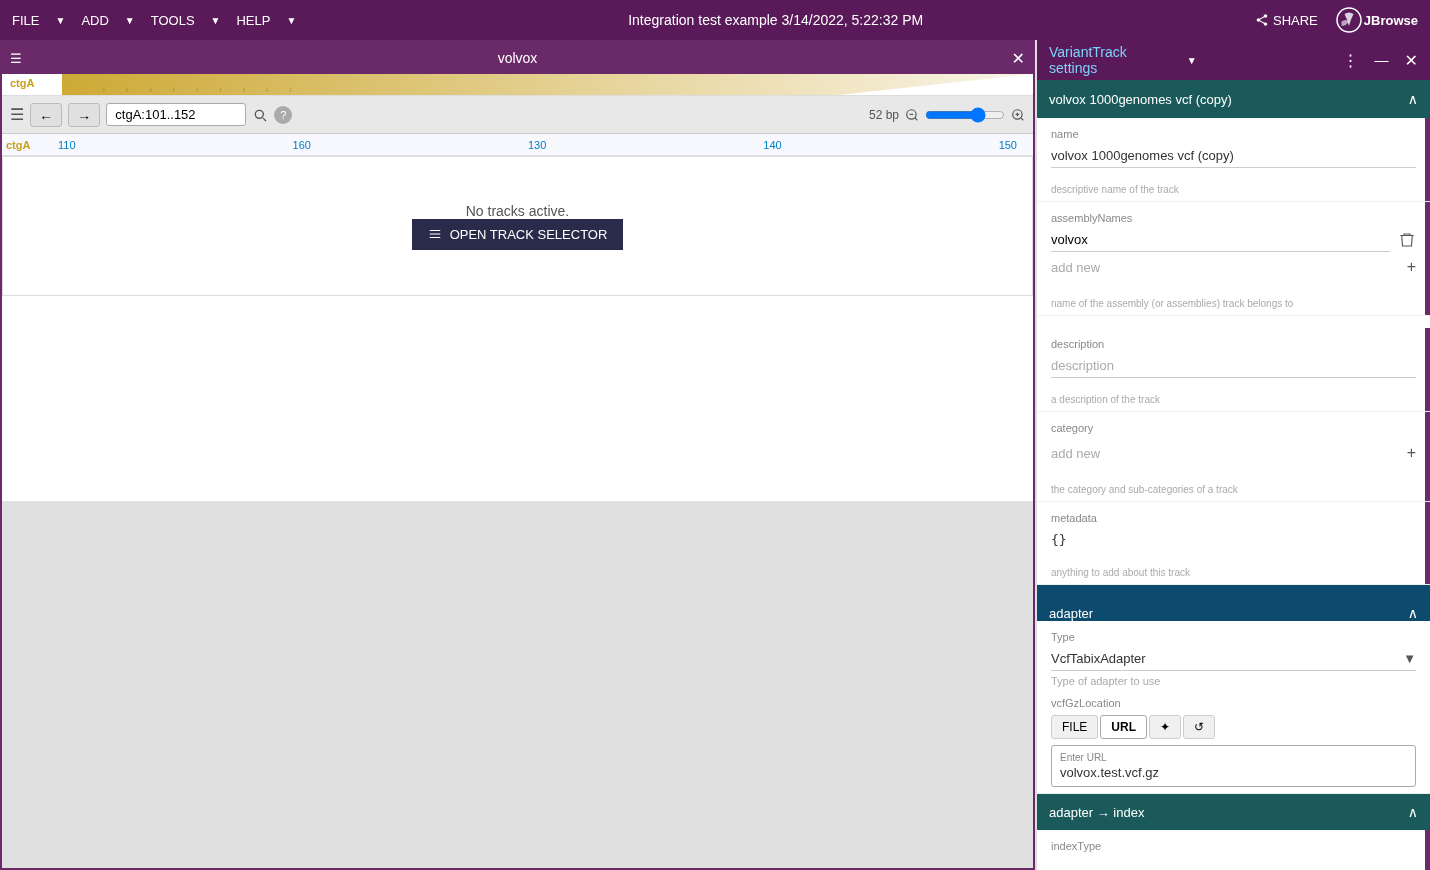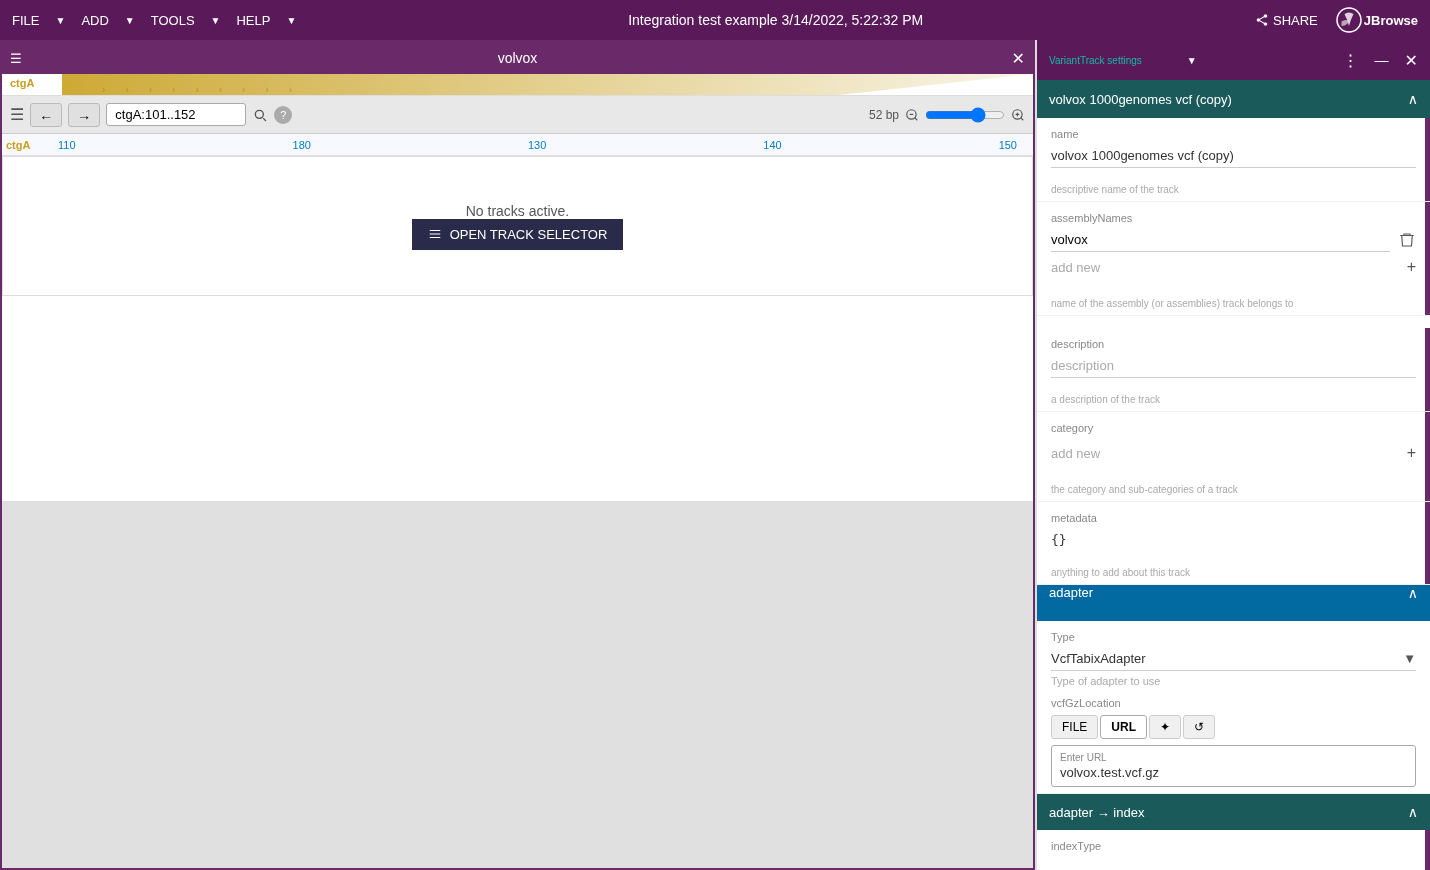--- a/index.html
+++ b/index.html
@@ -78,21 +78,21 @@
     .settings-panel {
       width: 395px; background: white; display: flex; flex-direction: column;
       border-left: 2px solid #ddd; overflow: hidden; flex-shrink: 0;
     }
 
     
     .settings-header {
       background: #5a1a5a; color: white; display: flex; align-items: center;
       height: 40px; padding: 0 12px; gap: 8px;
     }
-    .settings-title { flex: 1; font-size: 10px; color: #14b8a6; }
+    .settings-title { flex: 1; font-size: 14px; color: #7dd3fc; }
     .settings-menu-icon { cursor: pointer; color: white; font-size: 16px; }
     .settings-minimize { cursor: pointer; color: white; font-size: 14px; }
     .settings-close { cursor: pointer; color: white; font-size: 16px; }
 
     
     .track-name-header {
       background: #1a5a5a; color: white; display: flex; align-items: center;
       height: 38px; padding: 0 12px; cursor: pointer;
     }
     .track-name-header-text { flex: 1; font-size: 13px; color: white; }
@@ -113,21 +113,21 @@
     .assembly-value { flex: 1; border-bottom: 1px solid #ccc; padding: 4px 0; font-size: 13px; }
     .add-new-row { display: flex; align-items: center; gap: 8px; padding: 6px 0; }
     .add-new-text { flex: 1; font-size: 13px; color: #aaa; }
     .add-icon { color: #555; cursor: pointer; font-size: 16px; }
 
     
     .metadata-value { font-size: 13px; color: #333; font-family: monospace; padding: 4px 0; }
 
     
     .adapter-header {
-      background: #0369a1; color: white; display: flex; align-items: flex-start;
+      background: #0c4a6e; color: white; display: flex; align-items: flex-end;
       height: 36px; padding: 0 12px; cursor: pointer;
     }
     .adapter-header-text { flex: 1; font-size: 13px; color: white; }
     .adapter-collapse-icon { color: white; font-size: 14px; }
 
     .adapter-content { padding: 10px 14px; }
     .type-label { font-size: 11px; color: #888; margin-bottom: 4px; }
     .type-select-row { display: flex; align-items: center; border-bottom: 1px solid #ccc; padding: 4px 0; margin-bottom: 4px; }
     .type-select-value { flex: 1; font-size: 13px; color: #333; }
     .type-select-arrow { color: #555; cursor: pointer; }
@@ -247,21 +247,21 @@
           <path d="M8 11h6M11 8v6" stroke="#555" stroke-width="2"></path>
         </svg>
     </div>
 
     <div class="track-area">
 
       <div class="genome-track-bg" style="position:relative;">
         <span style="position:absolute;left:4px;font-size:11px;color:#c8a020;font-weight:bold;">ctgA</span>
         <div style="position:absolute;left:40px;right:0;top:0;bottom:0;display:flex;justify-content:space-between;padding:4px 16px;align-items:center;">
           <span style="font-size:11px;color:#0080c0;">110</span>
-          <span style="font-size:11px;color:#0080c0;">180</span>
+          <span style="font-size:11px;color:#0080c0;">160</span>
           <span style="font-size:11px;color:#0080c0;">130</span>
           <span style="font-size:11px;color:#0080c0;">140</span>
           <span style="font-size:11px;color:#0080c0;">150</span>
         </div>
       </div>
 
       <div class="track-content-area">
         <span class="no-tracks-msg">No tracks active.</span>
         <button class="open-track-btn">
           <svg width="14" height="14" viewBox="0 0 24 24" fill="white">

